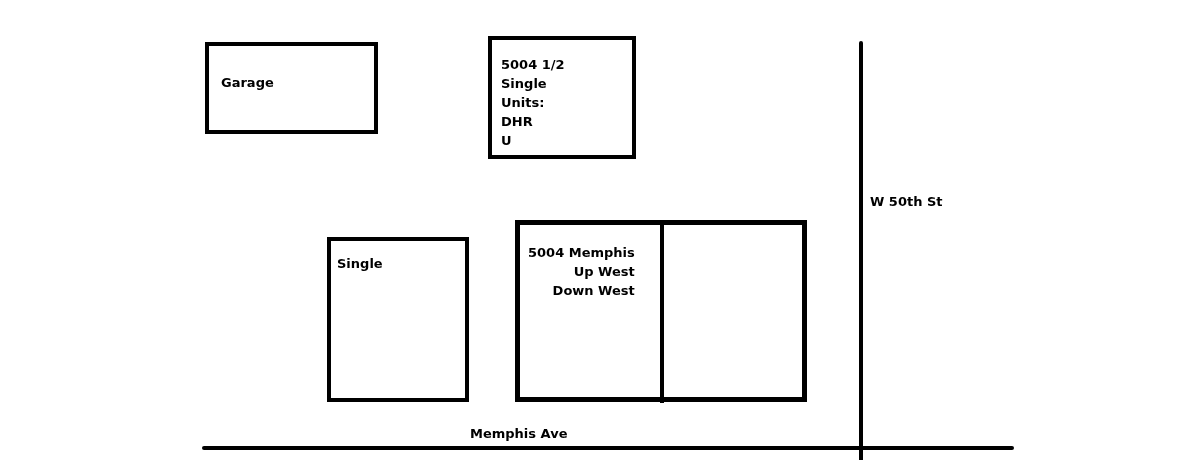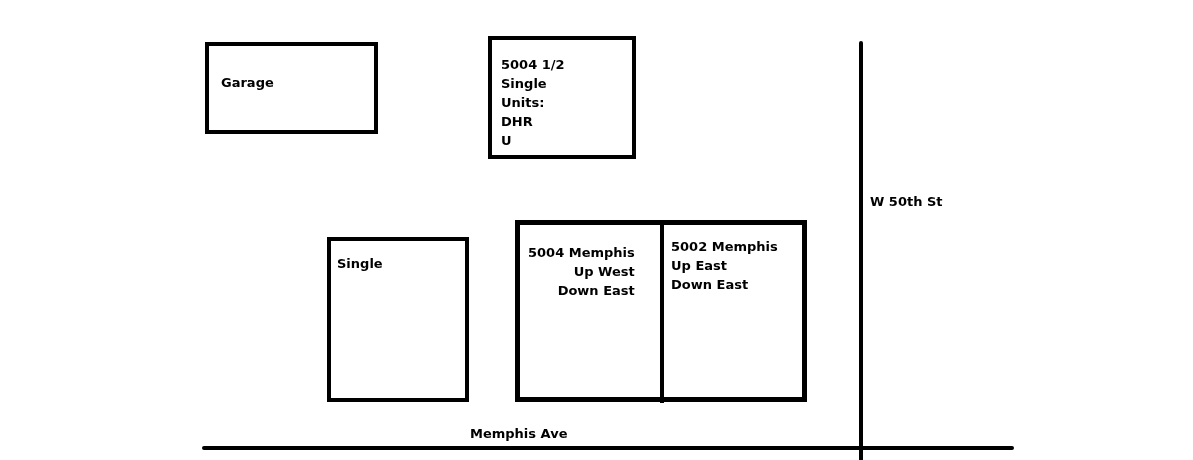--- a/index.html
+++ b/index.html
@@ -38,28 +38,23 @@
     </div>
   </div>
 
   <div class="box thick" style="left:515px; top:220px; width:292px; height:182px;">
   </div>
   <div class="line" style="left:660px; top:222px; width:4px; height:181px;"></div>
 
   <div class="label" style="left:528px; top:243px;text-align:right;">
     <div>5004 Memphis</div>
     <div>Up West</div>
-    <div>Down East</div>
+    <div>Down West</div>
   </div>
 
-  <div class="label" style="left:671px; top:237px;">
-    <div>5002 Memphis</div>
-    <div>Up East</div>
-    <div>Down East</div>
-  </div>
 
   <div class="line" style="left:202px; top:446px; width:812px; height:4px; border-radius:2px;"></div>
   <div class="label" style="left:470px; top:424px;">Memphis Ave</div>
 
   <div class="line" style="left:859px; top:41px; width:4px; height:419px; border-radius:2px 2px 0 0;"></div>
   <div class="label" style="left:870px; top:192px;">W 50th St</div>
 
 </div>
 
 </body></html>

